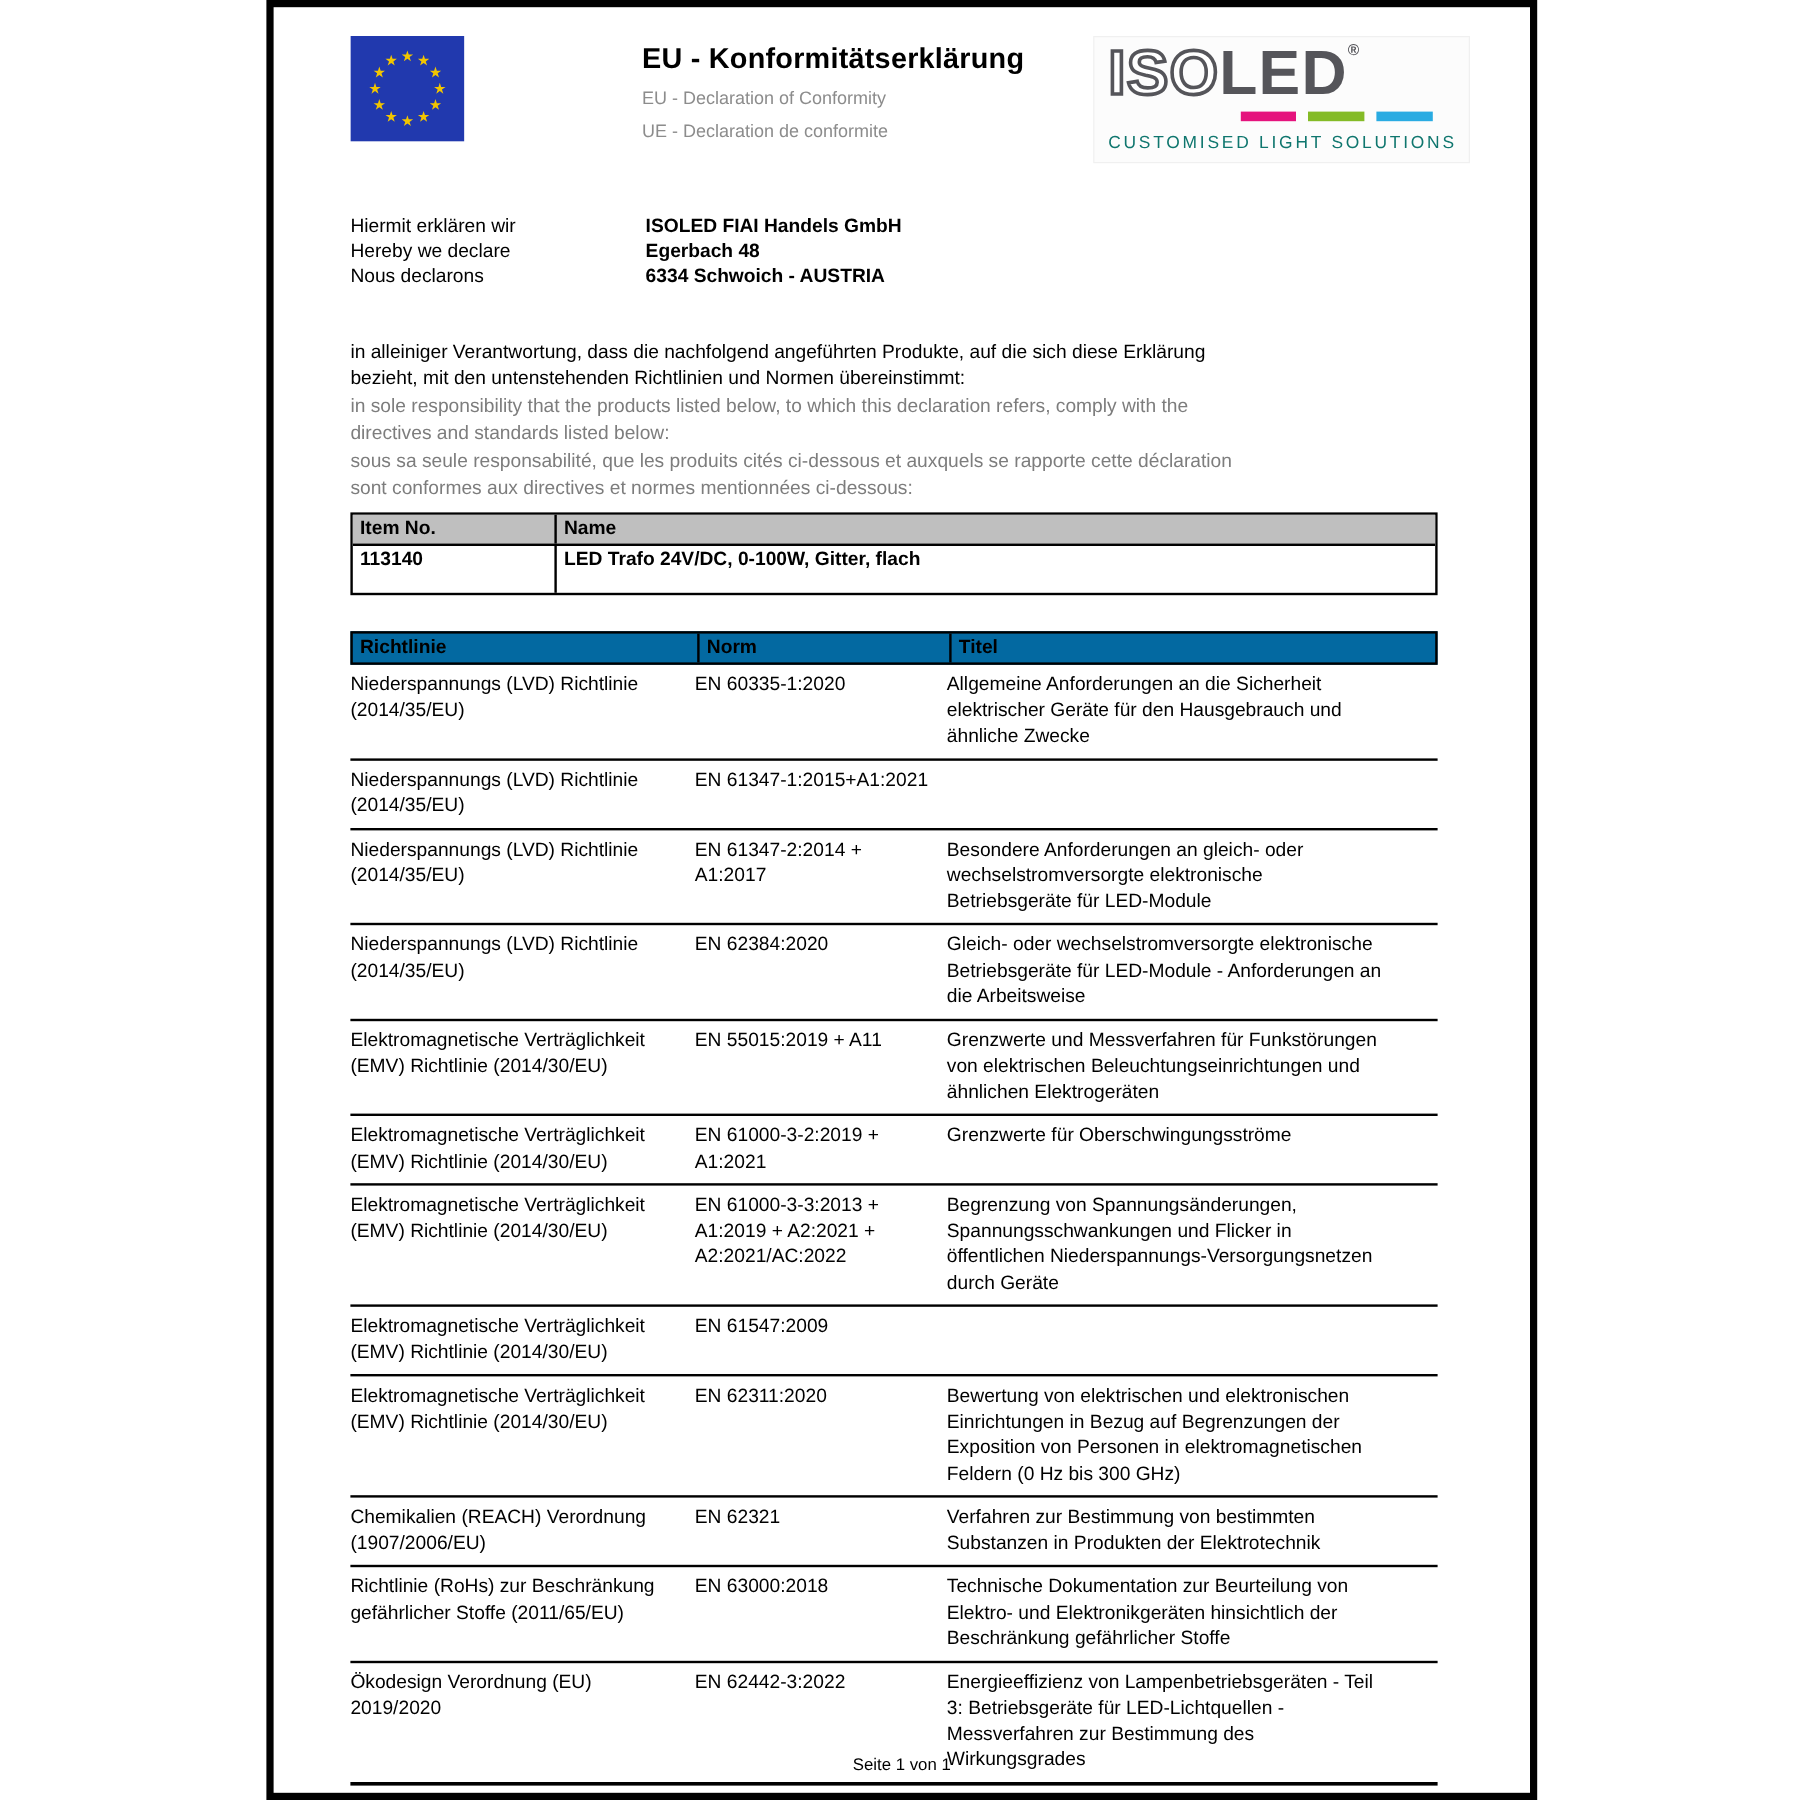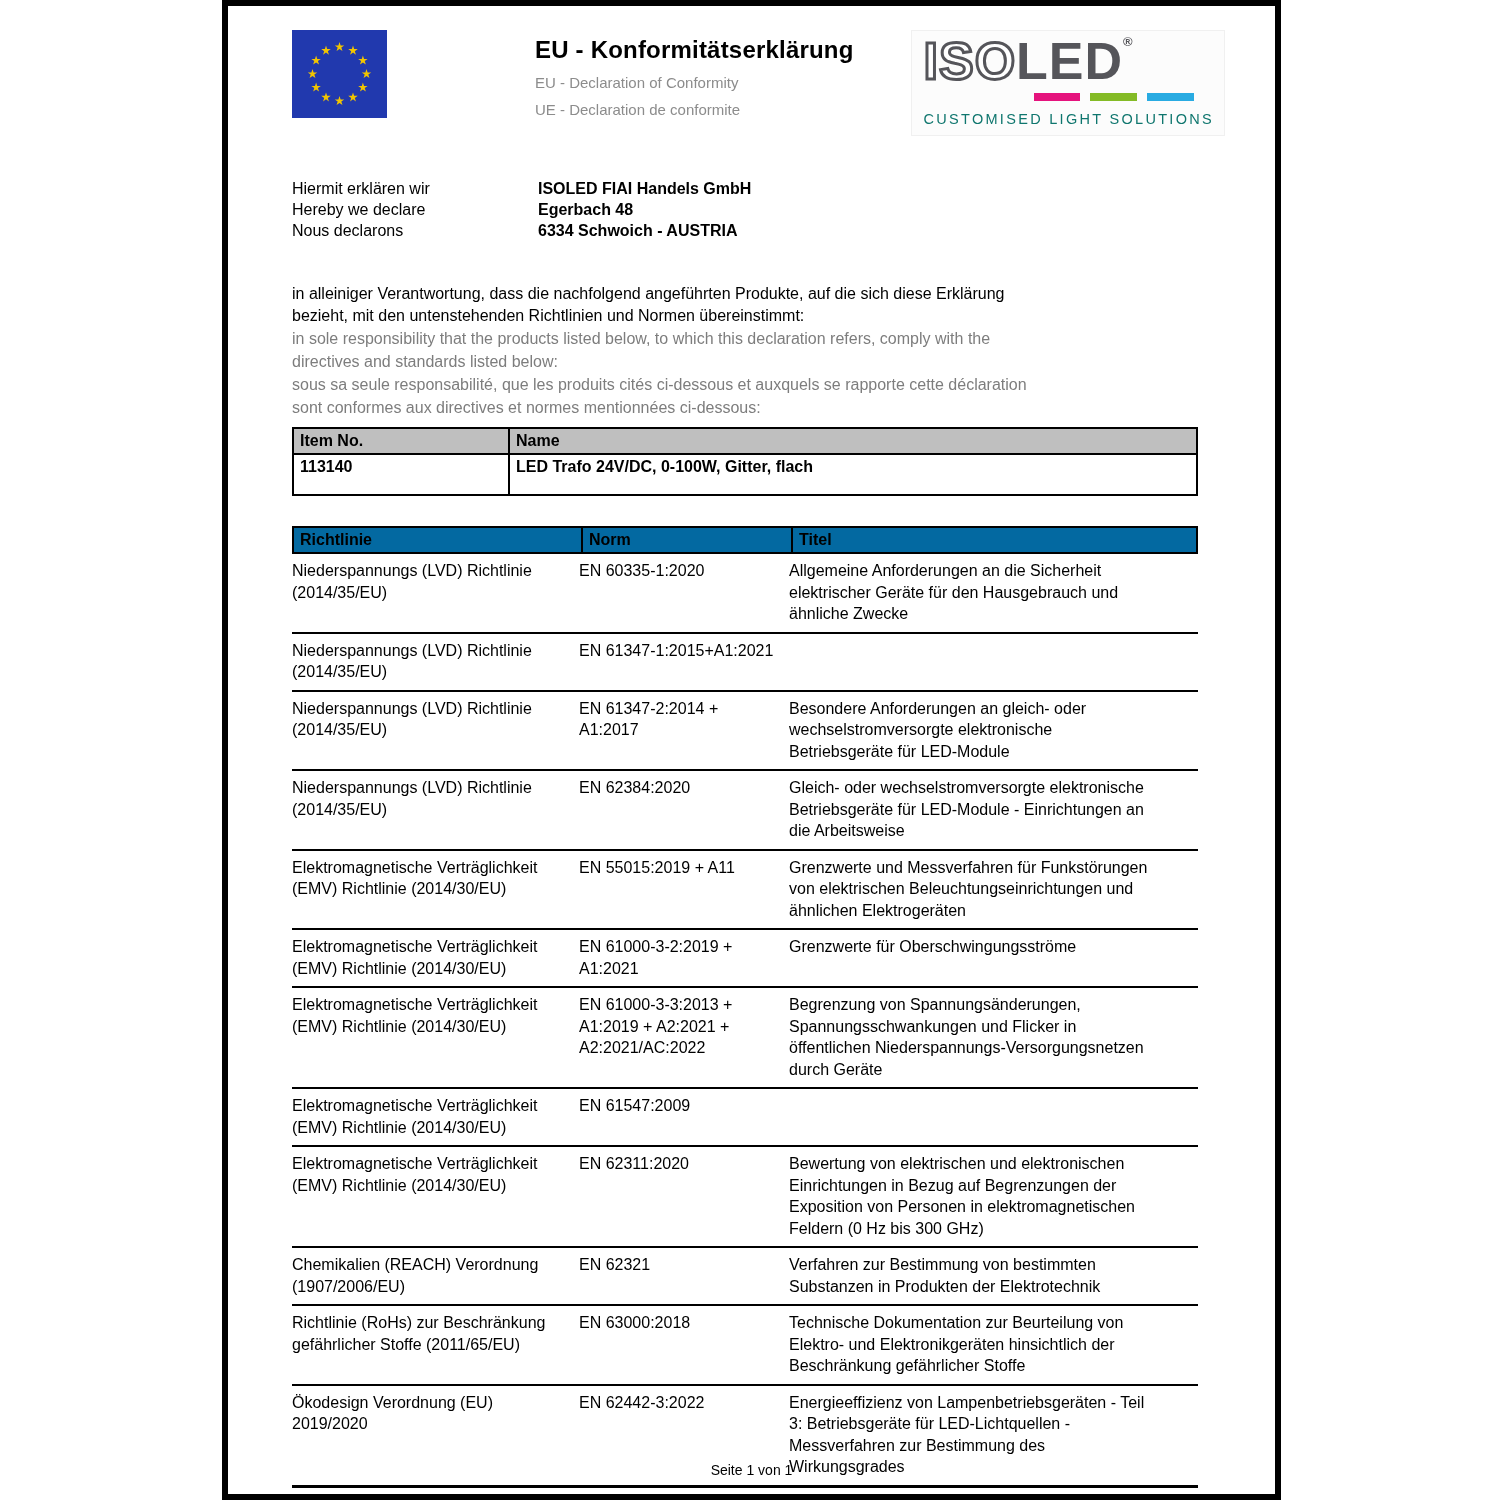--- a/index.html
+++ b/index.html
@@ -32,21 +32,21 @@
   .decl-intro{width:246px;}
   .decl-company{font-weight:bold;}
 
   
   .statement{margin-top:42px;width:752px;font-size:16px;line-height:22.2px;}
   .statement .gray{color:#7d7d7d;line-height:23px;}
 
   
   .tbl{width:906px;box-sizing:border-box;font-size:16px;}
   .item-table{margin-top:8px;border:2px solid #000;}
-  .item-head,.item-row{display:grid;grid-template-columns:168px 1fr;gap:46px;}
+  .item-head,.item-row{display:grid;grid-template-columns:168px 1fr;}
   .item-head{background:#bfbfbf;font-weight:bold;border-bottom:2px solid #000;}
   .item-head>div,.item-row>div{padding:3px 6px;}
   .item-head>div:nth-child(2),.item-row>div:nth-child(2){border-left:2px solid #000;}
   .item-row>div{height:33px;font-weight:bold;}
 
   .dir-table{margin-top:30px;}
   .dir-header{display:grid;grid-template-columns:287px 210px 1fr;border:2px solid #000;background:#0369a1;font-weight:bold;}
   .dir-header>div{padding:3px 6px;}
   .dir-header>div:nth-child(2),.dir-header>div:nth-child(3){border-left:2px solid #000;}
   .dir-body{}
@@ -151,21 +151,21 @@
             <div class="cell norm">EN 61347-1:2015+A1:2021</div>
           </div>
           <div class="dir-row">
             <div class="cell richtlinie">Niederspannungs (LVD) Richtlinie (2014/35/EU)</div>
             <div class="cell norm">EN 61347-2:2014 + A1:2017</div>
             <div class="cell titel">Besondere Anforderungen an gleich- oder wechselstromversorgte elektronische Betriebsgeräte für LED-Module</div>
           </div>
           <div class="dir-row">
             <div class="cell richtlinie">Niederspannungs (LVD) Richtlinie (2014/35/EU)</div>
             <div class="cell norm">EN 62384:2020</div>
-            <div class="cell titel">Gleich- oder wechselstromversorgte elektronische Betriebsgeräte für LED-Module - Einrichtungen an die Arbeitsweise</div>
+            <div class="cell titel">Gleich- oder wechselstromversorgte elektronische Betriebsgeräte für LED-Module - Anforderungen an die Arbeitsweise</div>
           </div>
           <div class="dir-row">
             <div class="cell richtlinie">Elektromagnetische Verträglichkeit (EMV) Richtlinie (2014/30/EU)</div>
             <div class="cell norm">EN 55015:2019 + A11</div>
             <div class="cell titel">Grenzwerte und Messverfahren für Funkstörungen von elektrischen Beleuchtungseinrichtungen und ähnlichen Elektrogeräten</div>
           </div>
           <div class="dir-row">
             <div class="cell richtlinie">Elektromagnetische Verträglichkeit (EMV) Richtlinie (2014/30/EU)</div>
             <div class="cell norm">EN 61000-3-2:2019 + A1:2021</div>
             <div class="cell titel">Grenzwerte für Oberschwingungsströme</div>

